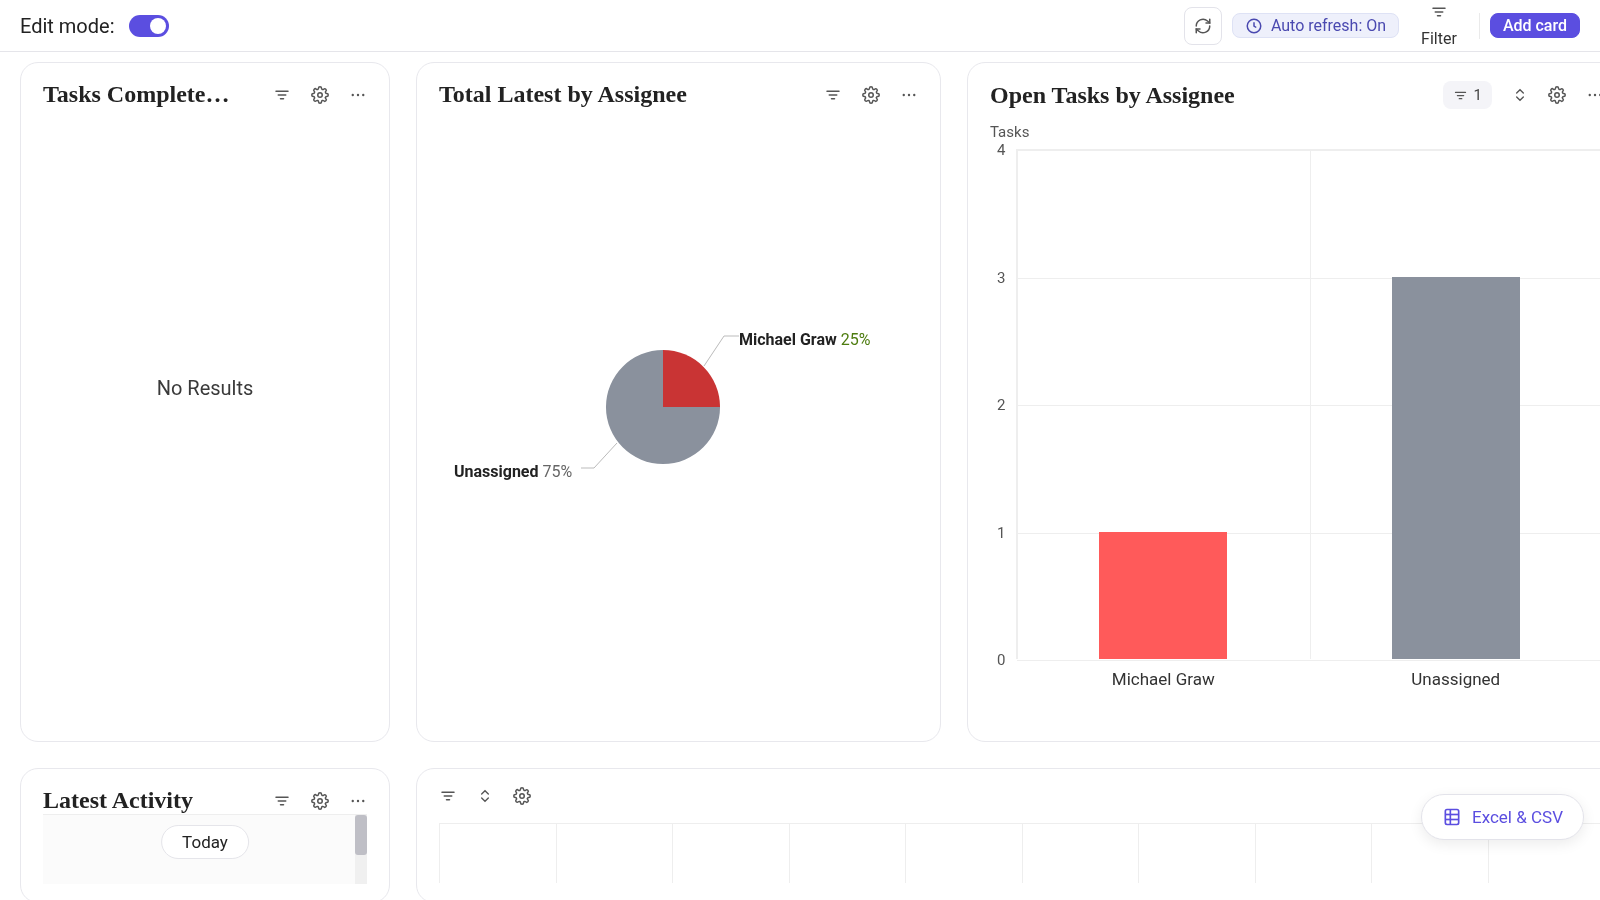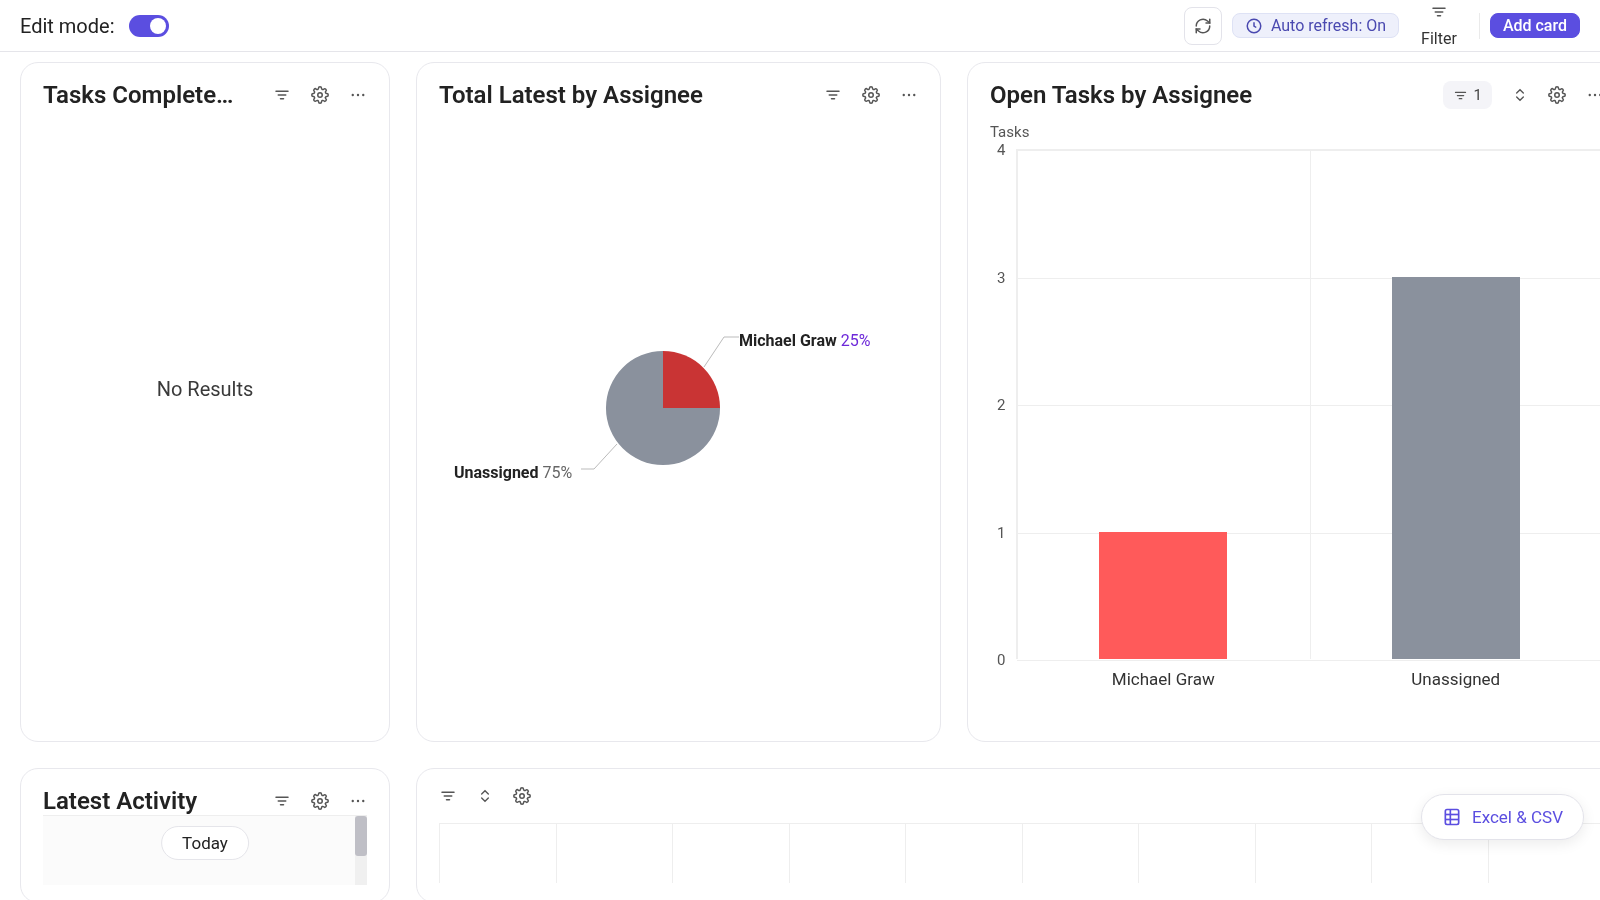--- a/index.html
+++ b/index.html
@@ -16,21 +16,21 @@
 .iconbtn.square { width: 38px; height: 38px; padding: 0; justify-content: center; }
 .pillbtn.auto { background: #eef0fb; border-color: #dee2f5; color: #4a49b0; }
 .pillbtn.primary { background: #5b4ee0; color: #fff; border-color: #5b4ee0; font-weight: 500; }
 .pillbtn.plain { border: none; flex-direction: column; }
 .divider-v { width: 1px; height: 26px; background: #eaeaea; }
 
 
 .grid { padding: 10px 20px; display: grid; grid-template-columns: 370px 525px 660px; gap: 26px; }
 .card { background: #fff; border: 1px solid #e8e8ed; border-radius: 18px; padding: 18px 22px; position: relative; }
 .card-head { display: flex; align-items: center; justify-content: space-between; }
-.card-title { font-size: 24px; font-weight: 600; color: #222; white-space: nowrap; overflow: hidden; text-overflow: ellipsis; max-width: 60%; }
+.card-title { font-size: 24px; font-weight: 600; color: #222; white-space: nowrap; overflow: hidden; text-overflow: ellipsis; max-width: 60%; font-family: Liberation Serif, serif; }
 .card-actions { display: flex; align-items: center; gap: 20px; color: #5a5a66; }
 .card-actions .ico { cursor: pointer; display: flex; align-items: center; }
 .filter-badge { display: flex; align-items: center; gap: 6px; background: #f4f4f8; border-radius: 8px; padding: 5px 10px; font-size: 15px; color: #444; cursor: pointer; }
 
 .c-tall { height: 680px; }
 .c-short { height: 135px; }
 .c-wide { grid-column: 2 / span 2; }
 
 .no-results { display:flex; align-items:center; justify-content:center; height: 560px; color:#3a3a3a; font-size:20px; }
 
@@ -165,21 +165,21 @@
       <svg class="pie-svg" width="118" height="118" viewBox="-60 -60 120 120">
         <path d="M0 0 L0 -58 A58 58 0 0 1 58 0 Z" fill="#c93434"></path>
         <path d="M0 0 L58 0 A58 58 0 1 1 0 -58 Z" fill="#8a919d"></path>
       </svg>
       <svg style="position:absolute; left:0; top:0;" width="525" height="560">
         <polyline points="265,258 285,228 300,228" fill="none" stroke="#bbb" stroke-width="1"></polyline>
         <polyline points="178,335 155,360 142,360" fill="none" stroke="#bbb" stroke-width="1"></polyline>
       </svg>
       <div class="pie-label pie-lbl1">
         <b>Michael Graw</b>
-        <span style="color:#6d28d9;">25%</span>
+        <span style="color:#4d7c0f;">25%</span>
       </div>
       <div class="pie-label pie-lbl2">
         <b>Unassigned</b>
         <span style="color:#666;">75%</span>
       </div>
     </div>
   </div>
 
   <div class="card c-tall">
     <div class="card-head">

